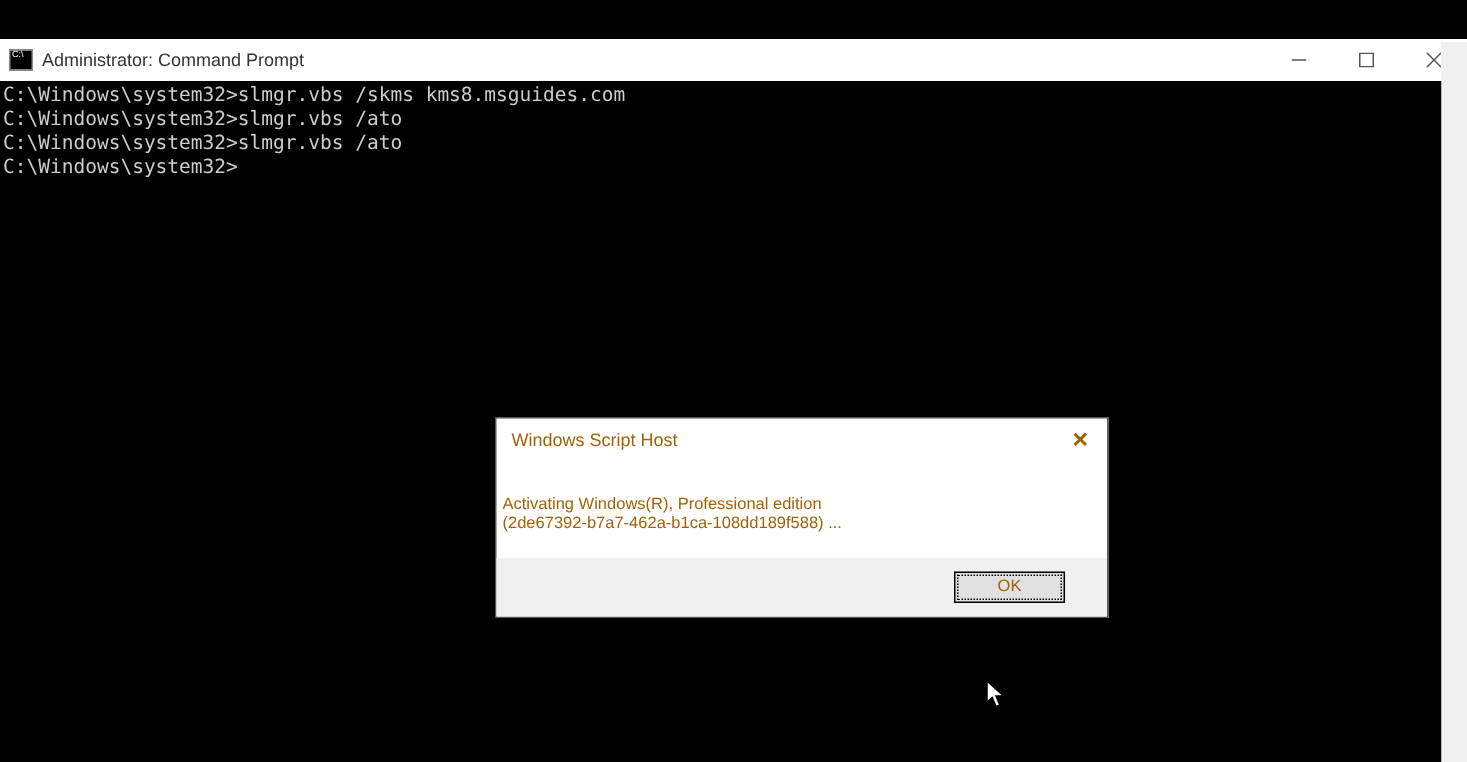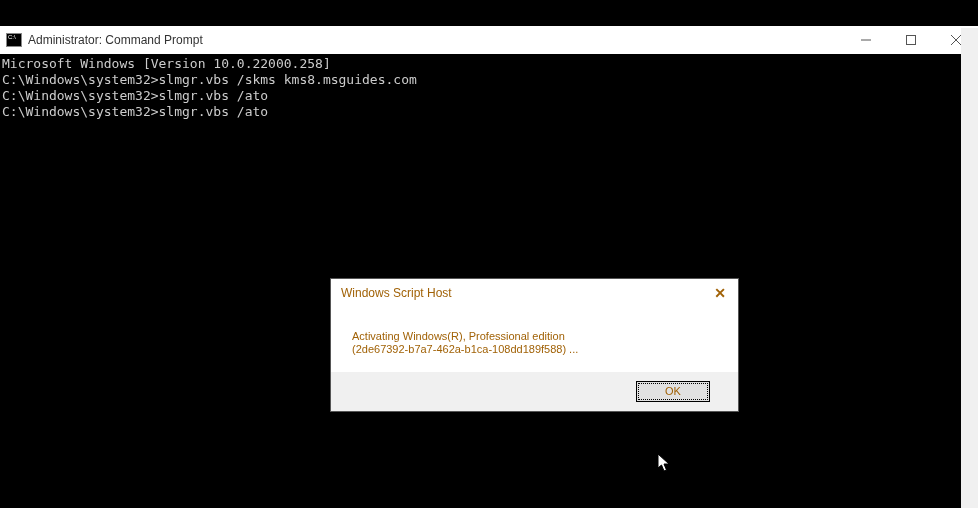--- a/index.html
+++ b/index.html
@@ -107,21 +107,21 @@
     font-size: 12px;
   }
   .dialog-close {
     font-size: 14px;
     font-family: sans-serif;
     font-weight: bold;
     line-height: 14px;
     padding: 2px 4px;
   }
   .dialog-body {
-    padding: 20px 12px 16px 21px;
+    padding: 20px 12px 16px 4px;
     font-size: 11px;
     line-height: 13px;
   }
   .dialog-footer {
     background: #f0f0f0;
     padding: 9px 28px;
     display: flex;
     justify-content: flex-end;
   }
   .ok-btn {
@@ -166,29 +166,29 @@
     <div class="win-btn">
       <svg width="10" height="10">
           <line x1="0" y1="0" x2="10" y2="10" stroke-width="1"></line>
           <line x1="10" y1="0" x2="0" y2="10" stroke-width="1"></line>
         </svg>
     </div>
   </div>
 </div>
 
 <div class="terminal">
-  <div class="line">Microsoft Windows [Version 10.0.22000.258]</div>
   <div class="line"></div>
   <div class="line"></div>
   <div class="line">C:\Windows\system32&gt;slmgr.vbs /skms kms8.msguides.com</div>
   <div class="line"></div>
   <div class="line">C:\Windows\system32&gt;slmgr.vbs /ato</div>
   <div class="line"></div>
   <div class="line">C:\Windows\system32&gt;slmgr.vbs /ato</div>
   <div class="line"></div>
+  <div class="line">C:\Windows\system32&gt;</div>
 </div>
 
 <div class="scrollbar">
   <div class="scroll-thumb"></div>
 </div>
 
 <div class="dialog">
   <div class="dialog-title">
     <span>Windows Script Host</span>
     <span class="dialog-close">✕</span>

